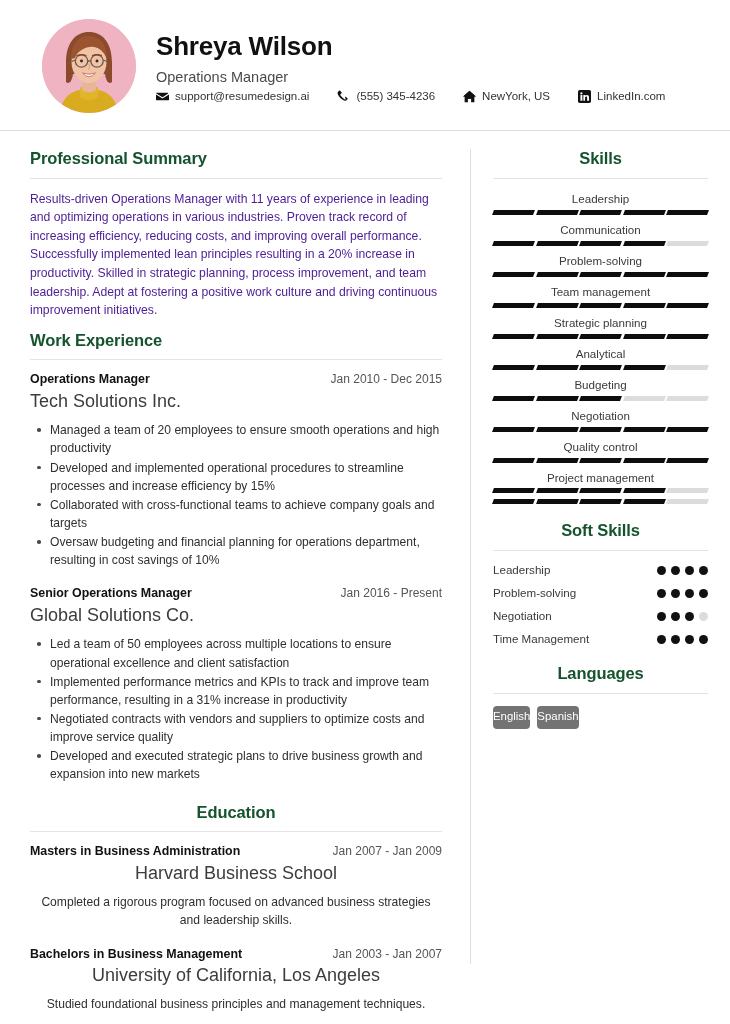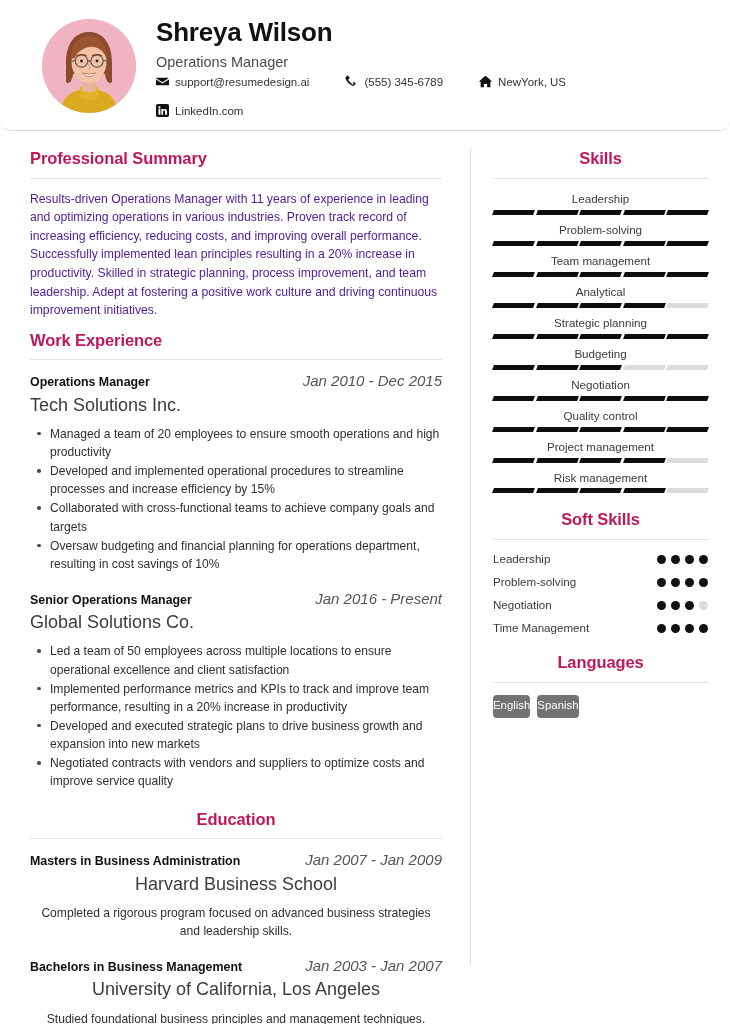--- a/index.html
+++ b/index.html
@@ -16,21 +16,20 @@
     overflow:hidden;
   }
 
   
   .header {
     display:flex;
     align-items:center;
     padding:16px 24px 14px 42px;
     height:131px;
     border-bottom:1px solid #dddddd;
-    border-radius:10px;
   }
   .avatar {
     width:94px; height:94px;
     border-radius:50%;
     flex:0 0 94px;
     overflow:hidden;
     position:relative;
     background:#f0b3c1;
     margin-right:20px;
   }
@@ -48,21 +47,21 @@
     font-size:14.5px;
     color:#4a4a4a;
     margin-top:5px;
     line-height:1.3;
   }
   .contact-row {
     display:flex;
     align-items:center;
     flex-wrap:wrap;
     margin-top:3px;
-    gap:16px;
+    gap:8px;
   }
   .contact-item {
     display:flex;
     align-items:center;
     font-size:11.5px;
     color:#333333;
     margin-right:20px;
     white-space:nowrap;
   }
   .contact-item .ci-icon {
@@ -97,21 +96,21 @@
   .col-right {
     flex:1 1 auto;
     padding:18px 22px 10px 22px;
   }
 
   
   .section { margin-bottom:4px; }
   .section-title {
     font-size:16.5px;
     font-weight:700;
-    color:#be185d;
+    color:#14532d;
     letter-spacing:-0.1px;
     padding-bottom:9px;
     line-height:1.2;
   }
   .section-rule {
     height:1px;
     background:#e3e3e3;
     margin-bottom:11px;
   }
   .summary-text {
@@ -130,26 +129,25 @@
     justify-content:space-between;
     gap:12px;
   }
   .entry-role {
     font-size:12.4px;
     font-weight:700;
     color:#111111;
     line-height:1.35;
   }
   .entry-dates {
-    font-size:15px;
+    font-size:12px;
     color:#555555;
     white-space:nowrap;
     flex:0 0 auto;
     line-height:1.35;
-    font-style:italic;
   }
   .entry-org {
     font-size:18px;
     color:#3c3c3c;
     line-height:1.4;
     margin-top:1px;
   }
   .entry-bullets {
     list-style:none;
     margin-top:7px;
@@ -308,21 +306,21 @@
           </span>
           <span>support@resumedesign.ai</span>
         </div>
 
         <div class="contact-item">
           <span class="ci-icon">
             <svg viewBox="0 0 16 16">
                 <path d="M10.7 11.3c-.6.6-1.3.5-2-.1C7.4 10 5.9 8.5 4.6 7c-.6-.7-.7-1.4-.1-2l1-1c.4-.4.4-.8.1-1.2L4 1.1c-.4-.5-.9-.5-1.4-.1L1.4 2.2C.6 3 .6 4 1 5.1c1.2 3 4.7 6.6 7.8 7.9 1.1.5 2.1.4 2.9-.3l1.2-1.2c.4-.5.4-1-.1-1.4l-1.7-1.6c-.4-.3-.8-.3-1.2.1z"></path>
               </svg>
           </span>
-          <span>(555) 345-6789</span>
+          <span>(555) 345-4236</span>
         </div>
 
         <div class="contact-item">
           <span class="ci-icon">
             <svg viewBox="0 0 16 16">
                 <path d="M8 1L0 8h2v7h4v-4h4v4h4V8h2L8 1zm0 2.3l4.4 3.9V14h-1.6v-4H5.2v4H3.6V7.2L8 3.3z"></path>
                 <path d="M8 1.2L.4 8.1h2.2v6.6h3.1v-4h4.6v4h3.1V8.1h2.2L8 1.2z"></path>
               </svg>
           </span>
           <span>NewYork, US</span>
@@ -373,23 +371,23 @@
         </div>
 
         <div class="entry" style="margin-top:16px;">
           <div class="entry-head">
             <div class="entry-role">Senior Operations Manager</div>
             <div class="entry-dates">Jan 2016 - Present</div>
           </div>
           <div class="entry-org">Global Solutions Co.</div>
           <ul class="entry-bullets">
             <li>Led a team of 50 employees across multiple locations to ensure operational excellence and client satisfaction</li>
-            <li>Implemented performance metrics and KPIs to track and improve team performance, resulting in a 20% increase in productivity</li>
+            <li>Implemented performance metrics and KPIs to track and improve team performance, resulting in a 31% increase in productivity</li>
+            <li>Negotiated contracts with vendors and suppliers to optimize costs and improve service quality</li>
             <li>Developed and executed strategic plans to drive business growth and expansion into new markets</li>
-            <li>Negotiated contracts with vendors and suppliers to optimize costs and improve service quality</li>
           </ul>
         </div>
       </div>
 
       <div class="section" style="margin-top:19px;text-align:center;">
         <div class="section-title">Education</div>
         <div class="section-rule"></div>
 
         <div class="entry">
           <div class="entry-head">
@@ -424,57 +422,67 @@
               <div class="skill-name">Leadership</div>
               <div class="skill-bar">
                 <span class="skill-seg on"></span>
                 <span class="skill-seg on"></span>
                 <span class="skill-seg on"></span>
                 <span class="skill-seg on"></span>
                 <span class="skill-seg on"></span>
               </div>
             </div>
             <div class="skill-item">
+              <div class="skill-name">Communication</div>
+              <div class="skill-bar">
+                <span class="skill-seg on"></span>
+                <span class="skill-seg on"></span>
+                <span class="skill-seg on"></span>
+                <span class="skill-seg on"></span>
+                <span class="skill-seg"></span>
+              </div>
+            </div>
+            <div class="skill-item">
               <div class="skill-name">Problem-solving</div>
               <div class="skill-bar">
                 <span class="skill-seg on"></span>
                 <span class="skill-seg on"></span>
                 <span class="skill-seg on"></span>
                 <span class="skill-seg on"></span>
                 <span class="skill-seg on"></span>
               </div>
             </div>
             <div class="skill-item">
               <div class="skill-name">Team management</div>
               <div class="skill-bar">
                 <span class="skill-seg on"></span>
                 <span class="skill-seg on"></span>
                 <span class="skill-seg on"></span>
                 <span class="skill-seg on"></span>
                 <span class="skill-seg on"></span>
               </div>
             </div>
             <div class="skill-item">
+              <div class="skill-name">Strategic planning</div>
+              <div class="skill-bar">
+                <span class="skill-seg on"></span>
+                <span class="skill-seg on"></span>
+                <span class="skill-seg on"></span>
+                <span class="skill-seg on"></span>
+                <span class="skill-seg on"></span>
+              </div>
+            </div>
+            <div class="skill-item">
               <div class="skill-name">Analytical</div>
               <div class="skill-bar">
                 <span class="skill-seg on"></span>
                 <span class="skill-seg on"></span>
                 <span class="skill-seg on"></span>
                 <span class="skill-seg on"></span>
                 <span class="skill-seg"></span>
-              </div>
-            </div>
-            <div class="skill-item">
-              <div class="skill-name">Strategic planning</div>
-              <div class="skill-bar">
-                <span class="skill-seg on"></span>
-                <span class="skill-seg on"></span>
-                <span class="skill-seg on"></span>
-                <span class="skill-seg on"></span>
-                <span class="skill-seg on"></span>
               </div>
             </div>
             <div class="skill-item">
               <div class="skill-name">Budgeting</div>
               <div class="skill-bar">
                 <span class="skill-seg on"></span>
                 <span class="skill-seg on"></span>
                 <span class="skill-seg on"></span>
                 <span class="skill-seg"></span>
                 <span class="skill-seg"></span>
@@ -504,21 +512,20 @@
               <div class="skill-name">Project management</div>
               <div class="skill-bar">
                 <span class="skill-seg on"></span>
                 <span class="skill-seg on"></span>
                 <span class="skill-seg on"></span>
                 <span class="skill-seg on"></span>
                 <span class="skill-seg"></span>
               </div>
             </div>
             <div class="skill-item">
-              <div class="skill-name">Risk management</div>
               <div class="skill-bar">
                 <span class="skill-seg on"></span>
                 <span class="skill-seg on"></span>
                 <span class="skill-seg on"></span>
                 <span class="skill-seg on"></span>
                 <span class="skill-seg"></span>
               </div>
             </div>
           </div>
       </div>

